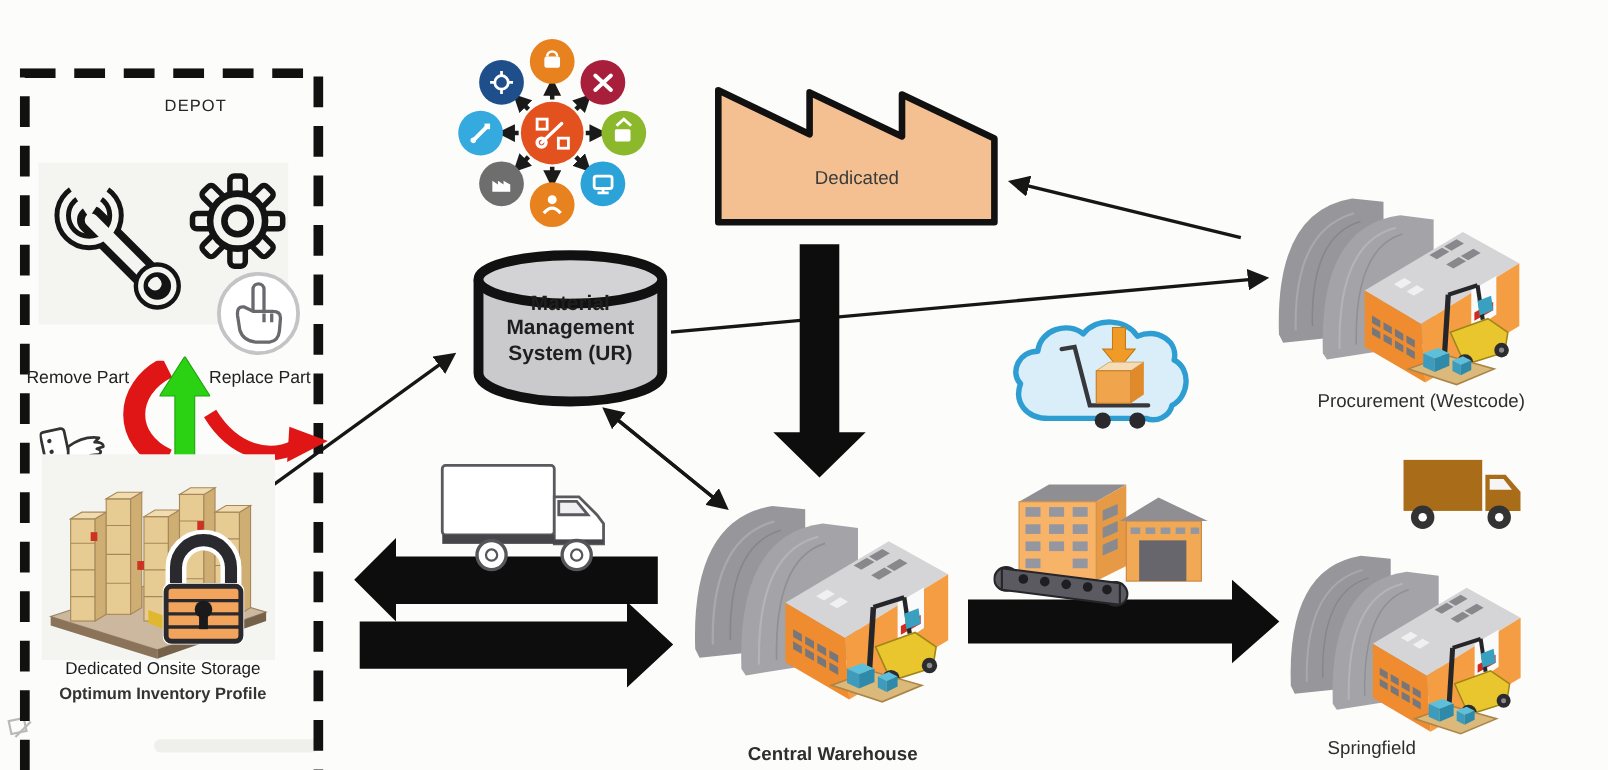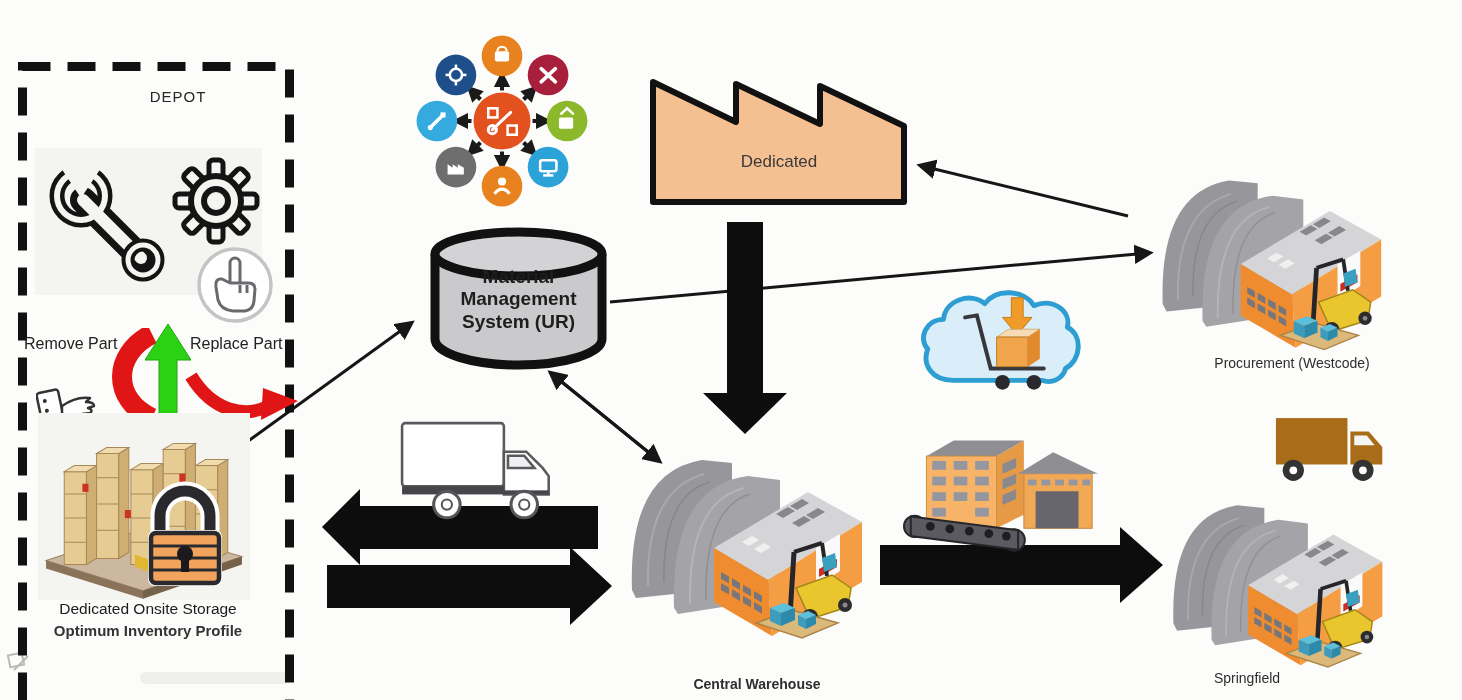--- a/index.html
+++ b/index.html
@@ -1,19 +1,19 @@
 <!DOCTYPE html>
 <html><head>
 <meta charset="utf-8">
 <style>
   html,body{margin:0;padding:0;background:#e9e9e9;}
   .stage{position:relative;width:1462px;height:700px;background:#fcfcfb;overflow:hidden;
          font-family:"Liberation Sans",sans-serif;color:#2b2b2b;}
   .abs{position:absolute;}
-  .lbl{position:absolute;text-align:center;font-size:14px;color:#2e2e2e;line-height:1.15;}
+  .lbl{position:absolute;text-align:center;font-size:17px;color:#2e2e2e;line-height:1.15;}
   .overlay{position:absolute;left:0;top:0;z-index:4;pointer-events:none;}
   .node{position:absolute;z-index:6;}
   
   .depot{position:absolute;left:18px;top:62px;width:276px;height:638px;z-index:5;}
   .depot-title{position:absolute;left:60px;top:26px;width:200px;text-align:center;
                font-weight:normal;font-size:15px;letter-spacing:1px;color:#262626;}
   .panel{position:absolute;background:#f4f4f1;}
   .rp-text{position:absolute;font-size:16px;color:#222;line-height:1.2;}
   .caption1{position:absolute;left:5px;top:538px;width:250px;text-align:center;
             font-weight:normal;font-size:15.5px;color:#1c1c1c;}

